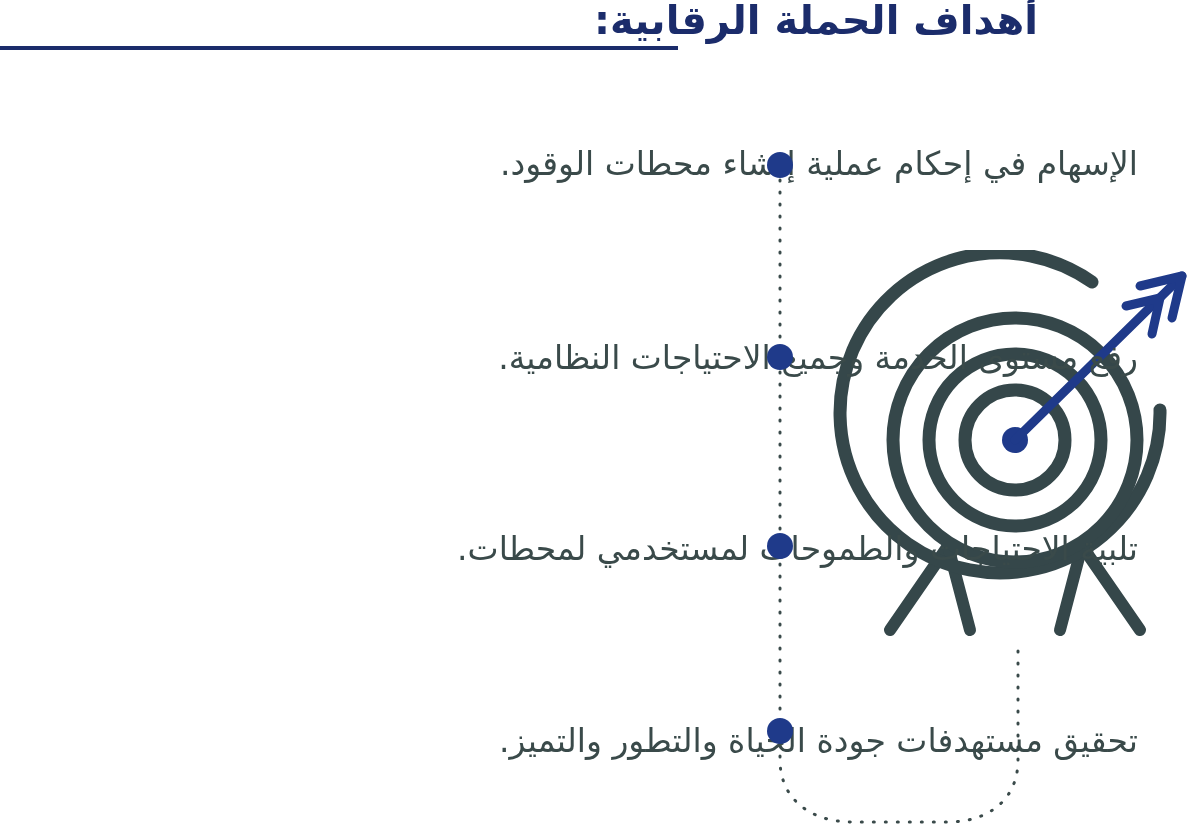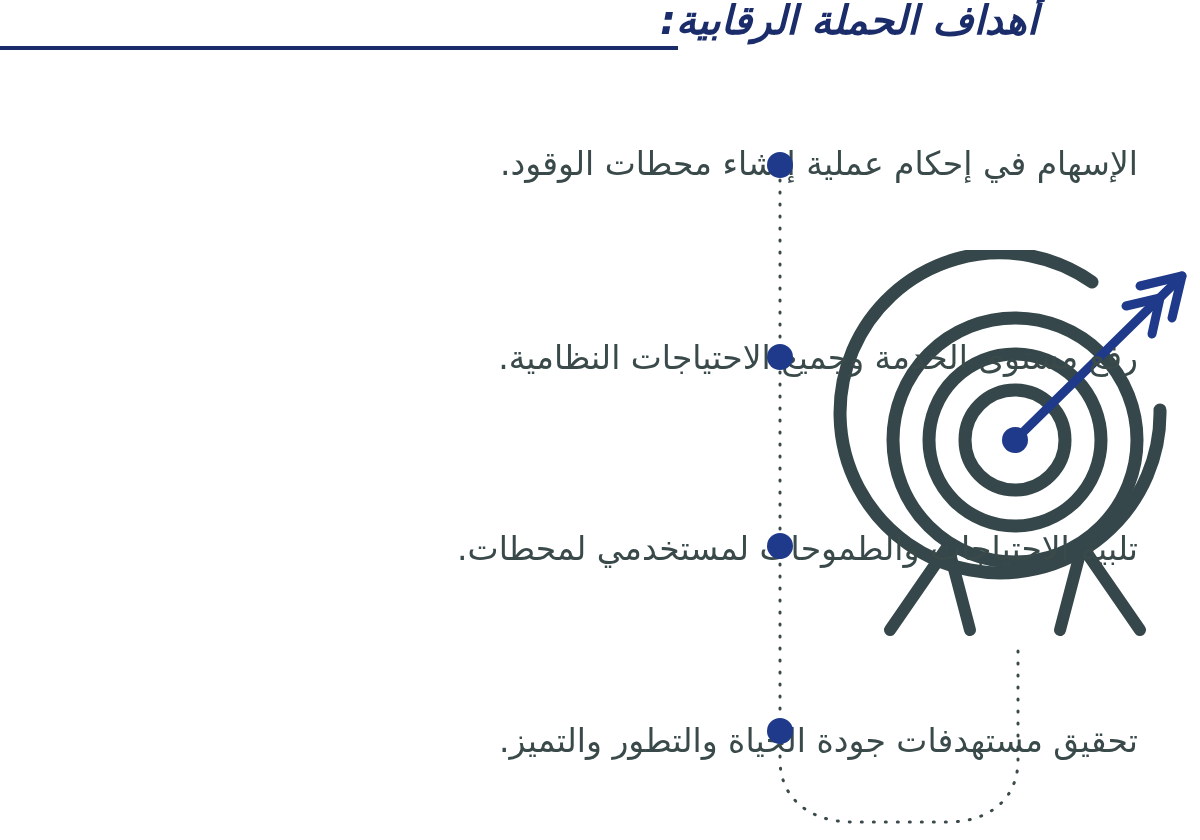--- a/index.html
+++ b/index.html
@@ -15,21 +15,20 @@
     position: relative;
   }
 
   
   .header {
     position: absolute;
     top: 0;
     left: 0;
     width: 1052px;
     height: 72px;
-    font-style: italic;
   }
   .header-title {
     position: absolute;
     top: -2px;
     right: 14px;
     font-size: 40px;
     font-weight: bold;
     color: #1b2c6b;
     letter-spacing: 0;
     line-height: 1.1;

